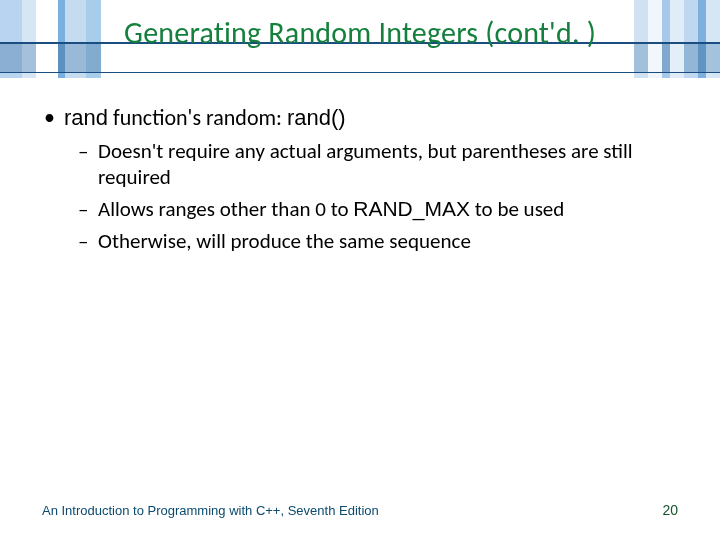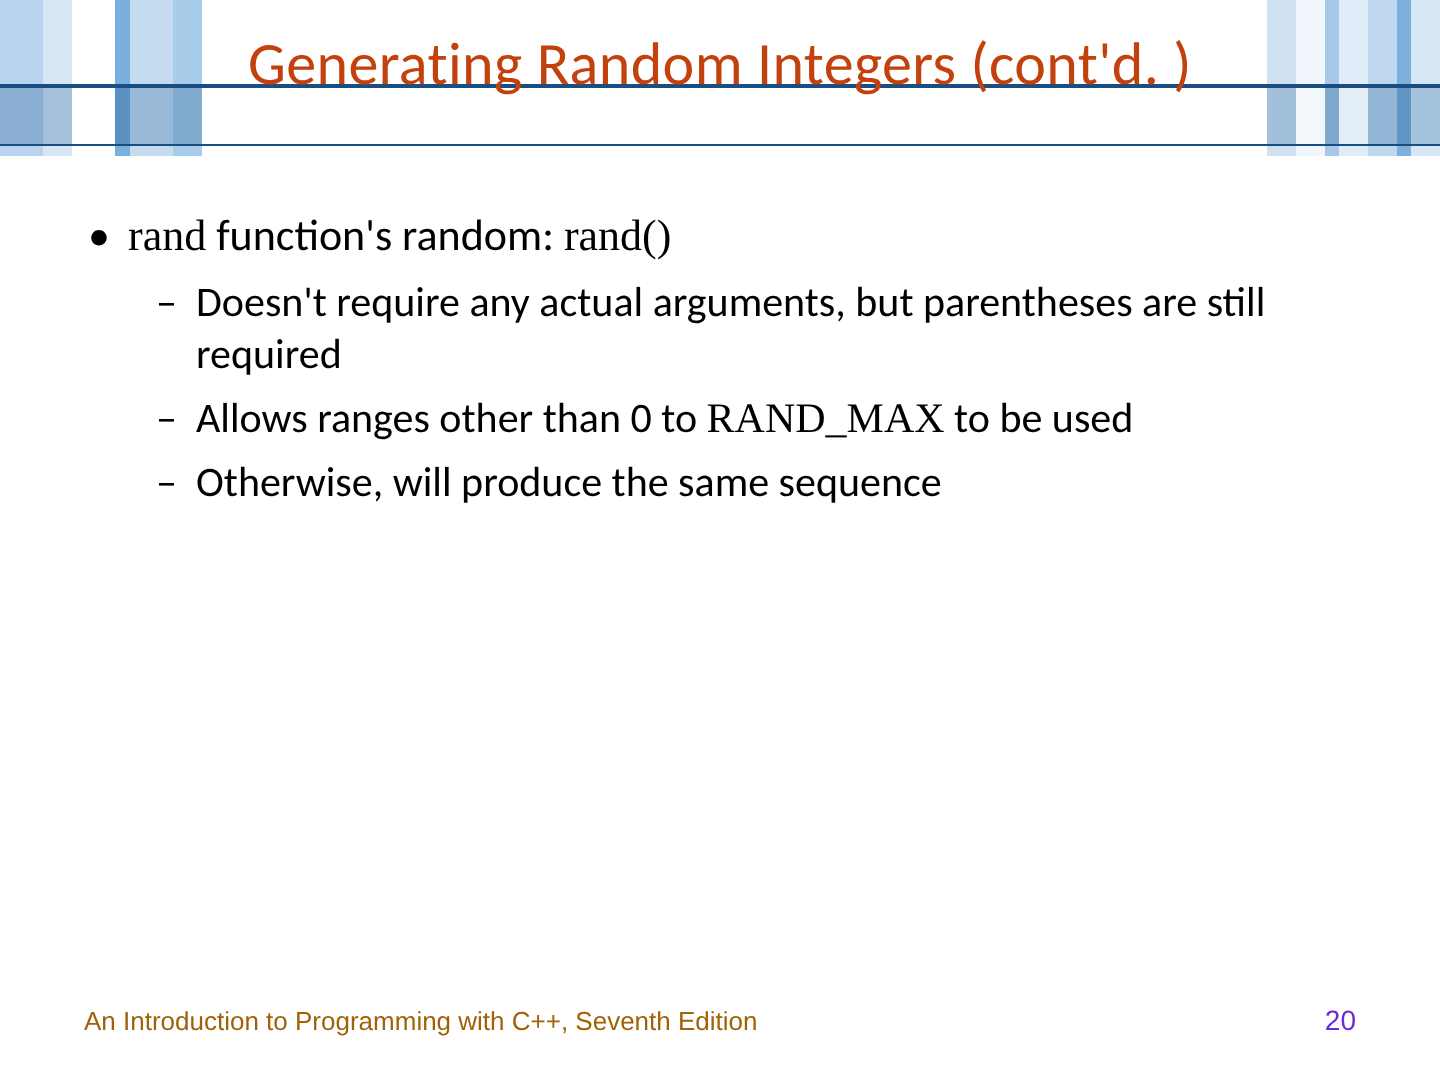--- a/index.html
+++ b/index.html
@@ -73,21 +73,21 @@
       #3e77aa 98%, #3e77aa 100%);
     opacity: 0.32;
   }
   .title {
     position: absolute;
     top: 14px;
     left: 0;
     width: 720px;
     text-align: center;
     font-size: 30px;
-    color: #c2410c;
+    color: #15803d;
     font-weight: 400;
     font-family: Calibri, sans-serif;
     letter-spacing: 0.2px;
     z-index: 2;
   }
   .content {
     position: absolute;
     top: 104px;
     left: 42px;
     width: 640px;
@@ -114,45 +114,45 @@
     position: relative;
   }
   .b2::before {
     content: "–";
     position: absolute;
     left: 36px;
     top: 0;
     font-size: 21px;
   }
   .code {
-    font-family: Liberation Serif, serif;
+    font-family: Liberation Sans, sans-serif;
     text-align: center;
   }
   .ital { font-style: italic; }
   .expr {
     font-family: "Courier New", monospace;
     font-size: 19px;
     margin: 2px 0 8px 56px;
     line-height: 1.25;
   }
   .footer-left {
     position: absolute;
     bottom: 22px;
     left: 42px;
     font-size: 13px;
     font-family: Arial, sans-serif;
-    color: #a16207;
+    color: #0c4a6e;
   }
   .footer-right {
     position: absolute;
     bottom: 22px;
     right: 42px;
     font-size: 14px;
     font-family: Arial, sans-serif;
-    color: #6d28d9;
+    color: #14532d;
   }
 </style>
 </head>
 <body>
 
 <div class="header-band">
   <div class="darkstrip"></div>
   <div class="midline"></div>
   <div class="bottomline"></div>
 </div>

